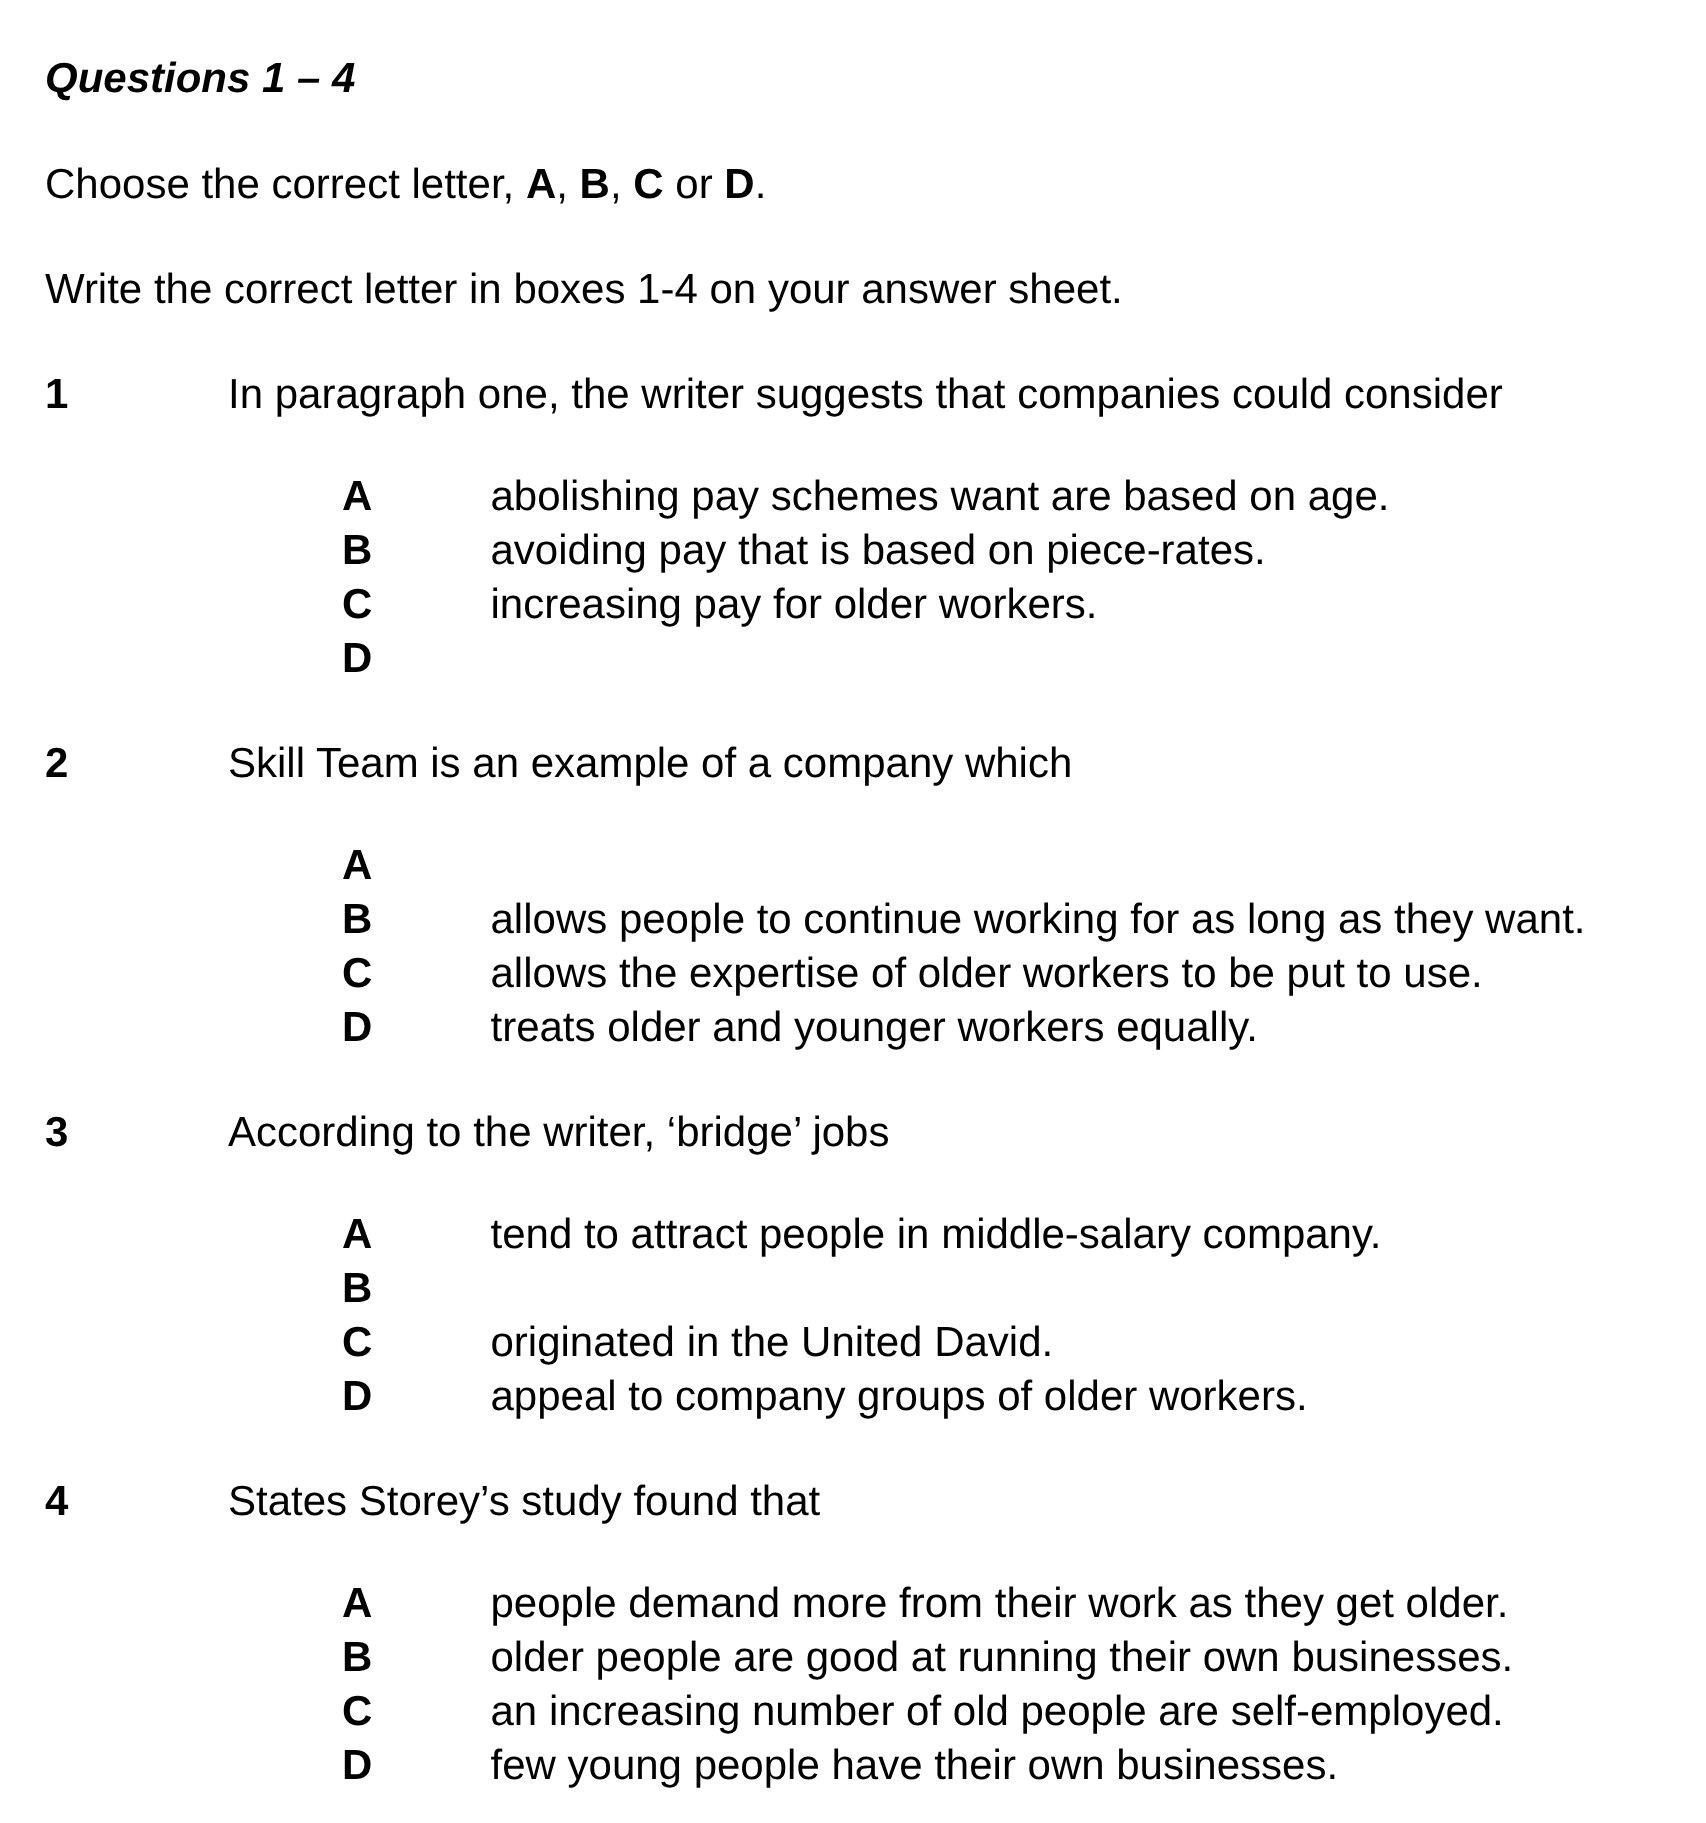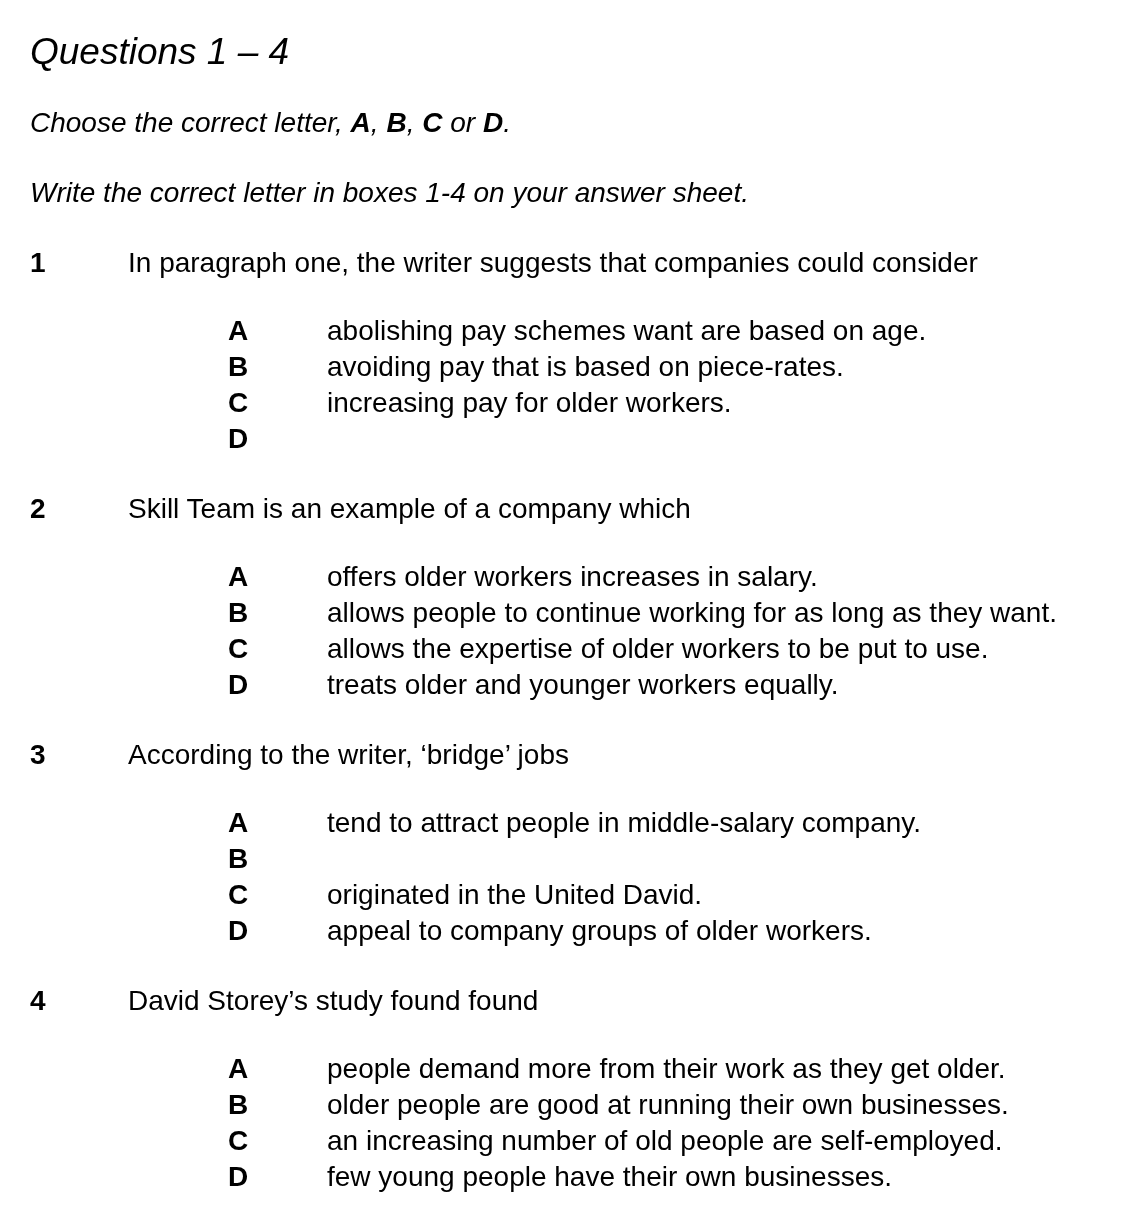--- a/index.html
+++ b/index.html
@@ -13,45 +13,45 @@
     min-height: 1215px;
     box-sizing: border-box;
     padding: 34px 8px 30px 30px;
     font-family: "Liberation Sans", "DejaVu Sans", sans-serif;
     font-size: 28px;
     line-height: 36px;
   }
   .doc-title {
     font-style: italic;
     margin: 0 0 35px 0;
-    font-weight: normal;
-    font-size: 37px;
+    font-weight: bold;
+    font-size: 28px;
   }
   .instruction-line {
-    font-style: italic;
     margin: 0 0 34px 0;
   }
   .instruction-line .seg-bold {
     font-weight: bold;
   }
   .question-block {
     margin: 0;
   }
   .stem-row {
     display: flex;
     margin-top: 34px;
     margin-bottom: 32px;
   }
   .q-number {
     width: 98px;
     flex: 0 0 98px;
     font-weight: bold;
   }
   .q-stem {
     flex: 1;
+    margin-left: 24px;
   }
   .options {
     margin-left: 198px;
     margin-bottom: 34px;
   }
   .option-row {
     display: flex;
   }
   .opt-letter {
     width: 99px;
@@ -97,21 +97,20 @@
       </div>
     </div>
     <div class="question-block">
       <div class="stem-row">
         <div class="q-number">2</div>
         <div class="q-stem">Skill Team is an example of a company which</div>
       </div>
       <div class="options">
         <div class="option-row">
           <div class="opt-letter">A</div>
-          <div class="opt-text">offers older workers increases in salary.</div>
         </div>
         <div class="option-row">
           <div class="opt-letter">B</div>
           <div class="opt-text">allows people to continue working for as long as they want.</div>
         </div>
         <div class="option-row">
           <div class="opt-letter">C</div>
           <div class="opt-text">allows the expertise of older workers to be put to use.</div>
         </div>
         <div class="option-row">
@@ -139,21 +138,21 @@
         </div>
         <div class="option-row">
           <div class="opt-letter">D</div>
           <div class="opt-text">appeal to company groups of older workers.</div>
         </div>
       </div>
     </div>
     <div class="question-block">
       <div class="stem-row">
         <div class="q-number">4</div>
-        <div class="q-stem">David Storey’s study found found</div>
+        <div class="q-stem">States Storey’s study found that</div>
       </div>
       <div class="options">
         <div class="option-row">
           <div class="opt-letter">A</div>
           <div class="opt-text">people demand more from their work as they get older.</div>
         </div>
         <div class="option-row">
           <div class="opt-letter">B</div>
           <div class="opt-text">older people are good at running their own businesses.</div>
         </div>

